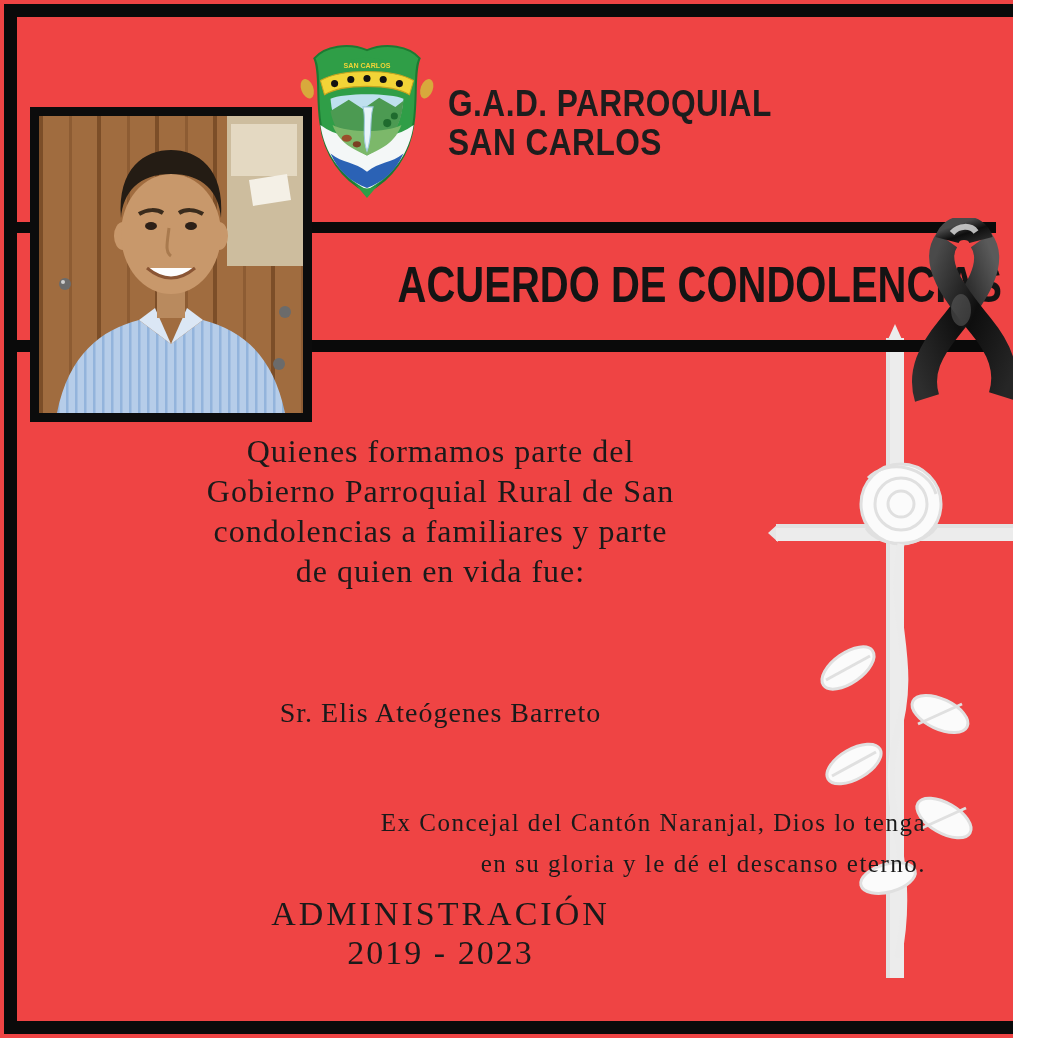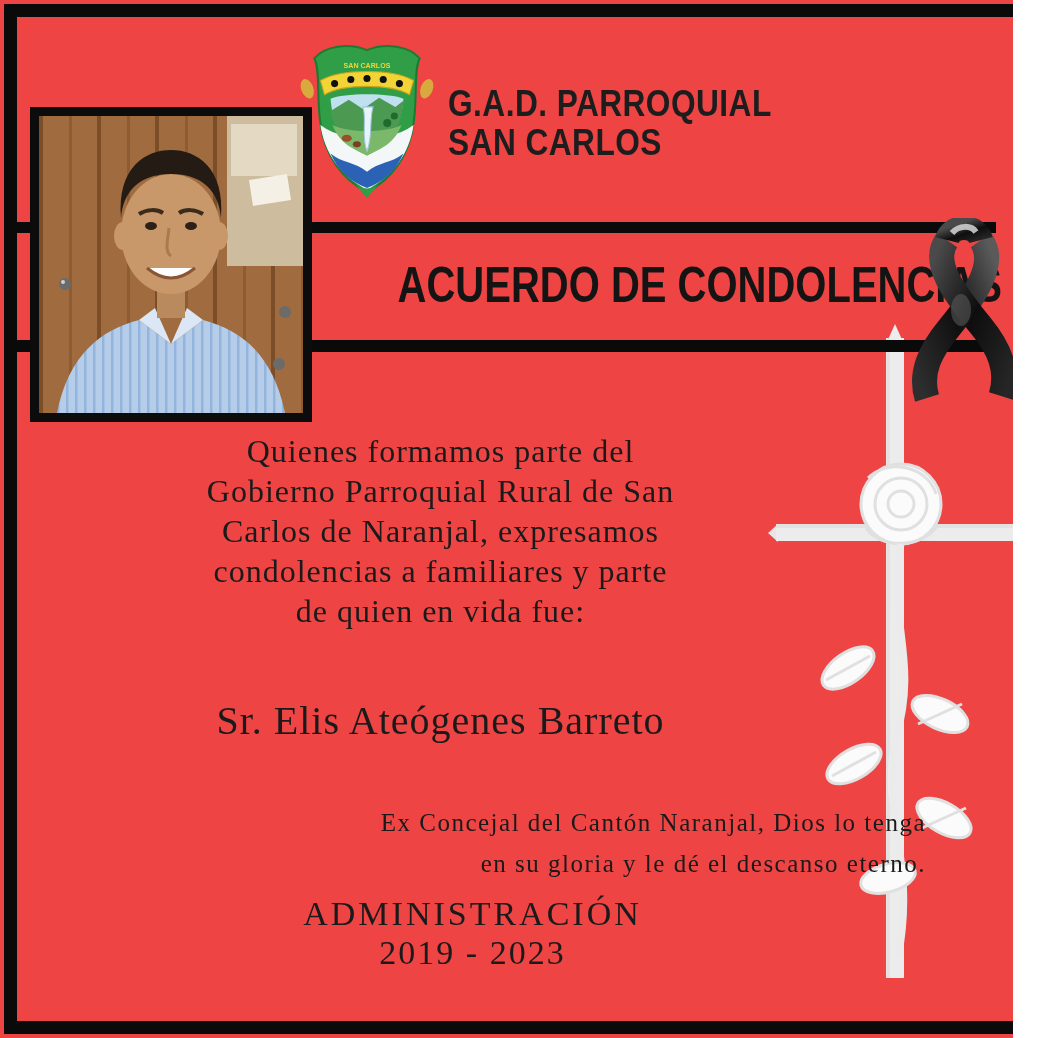--- a/index.html
+++ b/index.html
@@ -19,25 +19,25 @@
          border:9px solid #0c0c0c;z-index:5;background:#a06c3f;}
   .photo svg{display:block;}
   .title{position:absolute;left:322px;top:256px;width:590px;text-align:center;z-index:4;
          font-family:"Liberation Sans",sans-serif;font-weight:800;font-size:50px;color:#141414;}
   .title span{display:inline-block;transform:scaleX(0.8);white-space:nowrap;}
   .ribbon{position:absolute;left:903px;top:218px;width:122px;height:192px;z-index:6;}
   .watermark{position:absolute;left:768px;top:318px;width:262px;height:694px;z-index:0;}
   .bodytext{position:absolute;left:18px;top:431px;width:845px;text-align:center;z-index:2;
             font-size:32px;line-height:40px;letter-spacing:1px;color:#1a1a1a;}
   .name{position:absolute;left:18px;top:697px;width:845px;text-align:center;z-index:2;
-        font-size:40px;letter-spacing:1px;color:#1a1a1a;}
+        font-size:28px;letter-spacing:1px;color:#1a1a1a;}
   .tribute{position:absolute;left:36px;top:802px;width:890px;text-align:right;z-index:2;
            font-size:25px;line-height:41px;letter-spacing:1.5px;color:#1a1a1a;}
   .footer{position:absolute;left:18px;top:894px;width:845px;text-align:center;z-index:2;
-          font-size:34px;line-height:39px;color:#1a1a1a;margin-left:32px;}
+          font-size:34px;line-height:39px;color:#1a1a1a;}
   .footer .f1{letter-spacing:3px;}
   .footer .f2{letter-spacing:2px;}
 </style>
 </head>
 <body>
 
 <div class="page">
 
   <svg class="watermark" viewBox="0 0 262 694" aria-hidden="true">
     <polygon points="118,26 127,6 136,26" fill="#ececec"></polygon>
@@ -160,21 +160,20 @@
     <path d="M78,22 C94,44 74,76 46,110 C28,132 16,154 24,180" stroke="url(#gB)" stroke-width="25" fill="none"></path>
     <path d="M44,22 C28,44 50,74 78,108 C96,130 106,152 98,178" stroke="url(#gA)" stroke-width="25" fill="none"></path>
     <path d="M44,22 C48,6 74,6 78,22" stroke="url(#gA)" stroke-width="24" fill="none"></path>
     <path d="M49,15 C56,7 68,7 73,14" stroke="#d7d7d7" stroke-width="6" fill="none" opacity="0.85"></path>
     <ellipse cx="58" cy="92" rx="10" ry="16" fill="#6d6d6d" opacity="0.45"></ellipse>
   </svg>
 
   <div class="bodytext">
     <div>Quienes formamos parte del</div>
     <div>Gobierno Parroquial Rural de San</div>
-    <div>Carlos de Naranjal, expresamos</div>
     <div>condolencias a familiares y parte</div>
     <div>de quien en vida fue:</div>
   </div>
 
   <div class="name">Sr. Elis Ateógenes Barreto</div>
 
   <div class="tribute">
     <div>Ex Concejal del Cantón Naranjal, Dios lo tenga</div>
     <div>en su gloria y le dé el descanso eterno.</div>
   </div>

